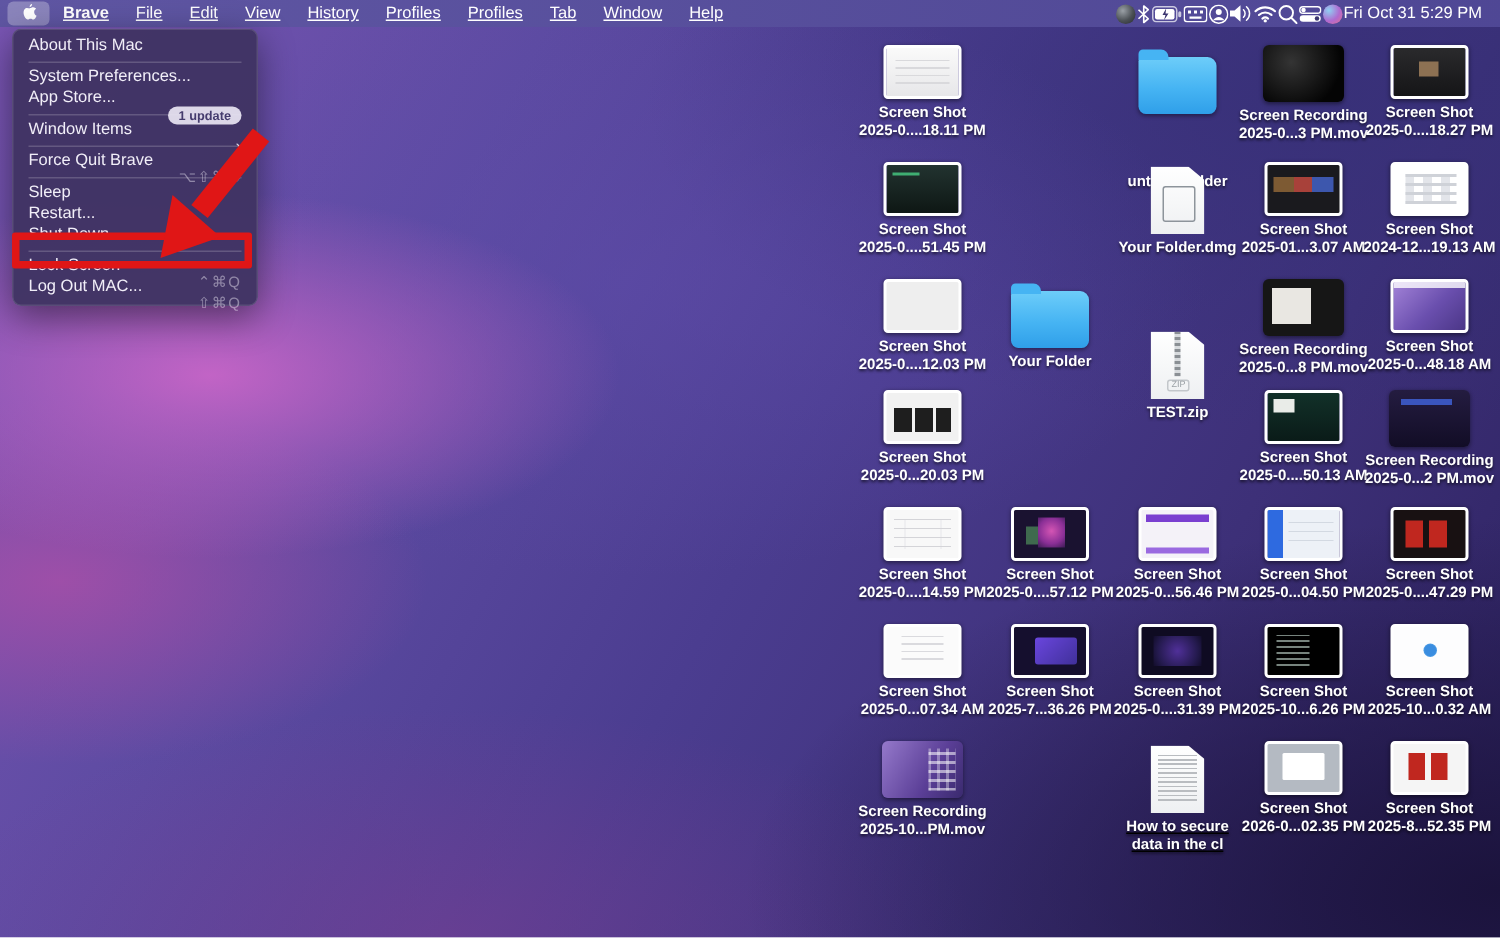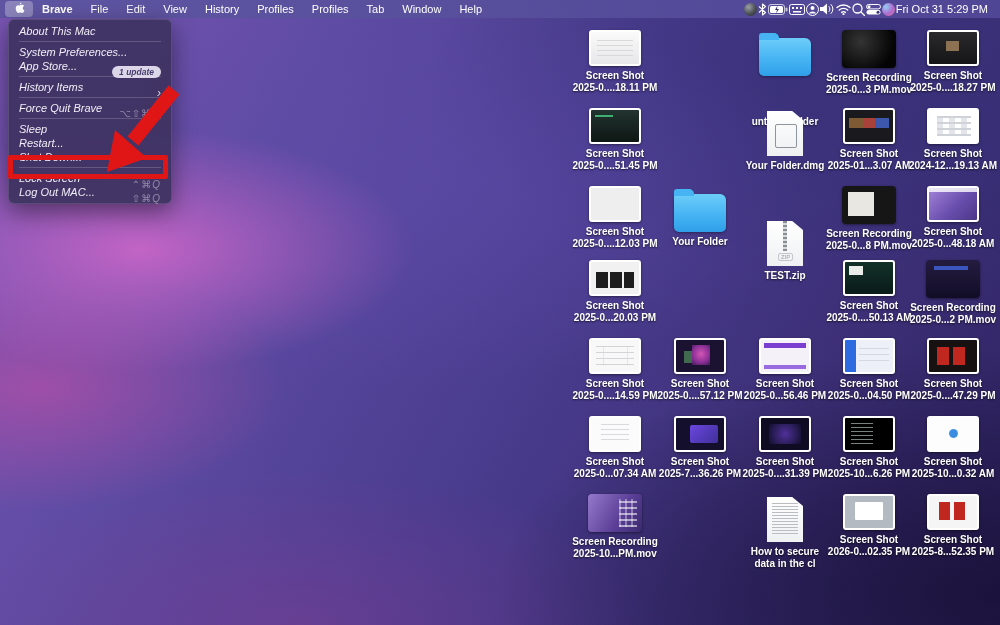--- a/index.html
+++ b/index.html
@@ -10,37 +10,37 @@
       radial-gradient(ellipse 35% 28% at 4% 62%, rgba(176,79,168,.75), rgba(176,79,168,0) 70%),
       radial-gradient(ellipse 55% 45% at 42% 30%, rgba(94,76,170,.55), rgba(94,76,170,0) 70%),
       radial-gradient(ellipse 60% 48% at 88% 10%, rgba(55,48,120,.9), rgba(55,48,120,0) 75%),
       radial-gradient(ellipse 70% 55% at 100% 95%, rgba(26,18,58,.95), rgba(26,18,58,0) 72%),
       radial-gradient(ellipse 50% 35% at 30% 100%, rgba(122,62,146,.55), rgba(122,62,146,0) 70%),
       linear-gradient(118deg,#7a55b4 0%,#5d4ba2 28%,#4b3d90 52%,#3d3078 76%,#2d2260 100%);}
   
   #menubar{position:absolute;left:0;top:0;width:1000px;height:18px;display:flex;align-items:center;
     background:linear-gradient(90deg,rgba(94,86,162,.96),rgba(80,72,150,.96));
     color:#fff;font-size:11px;z-index:5;}
-  #mb-left{display:flex;align-items:flex-end;height:18px;}
+  #mb-left{display:flex;align-items:flex-end;height:18px;text-decoration:underline;}
   .apple-item{width:28px;height:16px;margin:1px 0 1px 5px;display:flex;align-items:center;justify-content:center;
     background:rgba(255,255,255,.28);border-radius:4px;}
   .mb-item{padding:0 9px;line-height:18px;white-space:nowrap;}
   .mb-app{font-weight:700;}
   #mb-right{margin-left:auto;display:flex;align-items:center;gap:1px;padding-right:12px;}
   #mb-right svg{display:block;}
   .clock{font-size:11px;white-space:nowrap;font-weight:500;}
   .siri-dot{width:13px;height:13px;border-radius:50%;
     background:radial-gradient(circle at 30% 30%,#8fd0f2 0%,#b06ad0 55%,#e0718f 100%);}
   .appcircle{width:13px;height:13px;border-radius:50%;
     background:radial-gradient(circle at 35% 32%,#9aa0a6 0%,#4b5055 55%,#26292c 100%);}
   
   #apple-menu{position:absolute;left:8px;top:19px;width:162px;z-index:10;
     background:rgba(64,52,99,.97);border:1px solid rgba(255,255,255,.12);
     border-radius:6px;box-shadow:0 8px 24px rgba(0,0,0,.45);padding:4px 0;color:#f1eef8;}
-  .am-row{display:flex;align-items:center;height:14px;padding:0 10px;font-size:11px;white-space:nowrap;font-style:italic;}
+  .am-row{display:flex;align-items:flex-start;height:14px;padding:0 10px;font-size:11px;white-space:nowrap;}
   .am-label{flex:0 0 auto;}
   .am-right{margin-left:auto;display:flex;align-items:center;margin-top:12px;}
   .am-shortcut{font-size:10px;color:rgba(241,238,248,.45);letter-spacing:1px;}
   .am-chevron{font-size:12px;color:rgba(241,238,248,.85);line-height:10px;}
   .am-badge{font-size:8.5px;font-weight:700;color:#453c6e;background:rgba(233,229,243,.92);
     border-radius:8px;padding:1.5px 7px;line-height:1;}
   .am-sep{height:1px;background:rgba(255,255,255,.18);margin:3px 10px;}
   
   .anno-rect{position:absolute;left:8px;top:155px;width:150px;height:14px;
     border:5px solid #e01616;border-radius:2px;z-index:20;}
@@ -218,21 +218,21 @@
         <span class="am-right"></span>
       </div>
       <div class="am-row">
         <span class="am-label">App Store...</span>
         <span class="am-right">
           <span class="am-badge">1 update</span>
         </span>
       </div>
       <div class="am-sep"></div>
       <div class="am-row">
-        <span class="am-label">History Items</span>
+        <span class="am-label">Window Items</span>
         <span class="am-right">
           <span class="am-chevron">›</span>
         </span>
       </div>
       <div class="am-sep"></div>
       <div class="am-row">
         <span class="am-label">Force Quit Brave</span>
         <span class="am-right">
           <span class="am-shortcut">⌥⇧⌘⎋</span>
         </span>
@@ -444,21 +444,21 @@
           <div>2025-10...0.32 AM</div>
         </div>
       </div>
       <div class="desk-item" style="left: 555px; top: 494px;">
         <div class="thumb video k-video-desktop"></div>
         <div class="dlabel">
           <div>Screen Recording</div>
           <div>2025-10...PM.mov</div>
         </div>
       </div>
-      <div class="desk-item" style="left: 725px; top: 494px;">
+      <div class="desk-item" style="left: 725px; top: 494px; text-decoration: underline;">
         <div class="thumb page k-doc-text"></div>
         <div class="dlabel">
           <div>How to secure</div>
           <div>data in the cl</div>
         </div>
       </div>
       <div class="desk-item" style="left: 809px; top: 494px;">
         <div class="thumb shot k-shot-gray"></div>
         <div class="dlabel">
           <div>Screen Shot</div>

